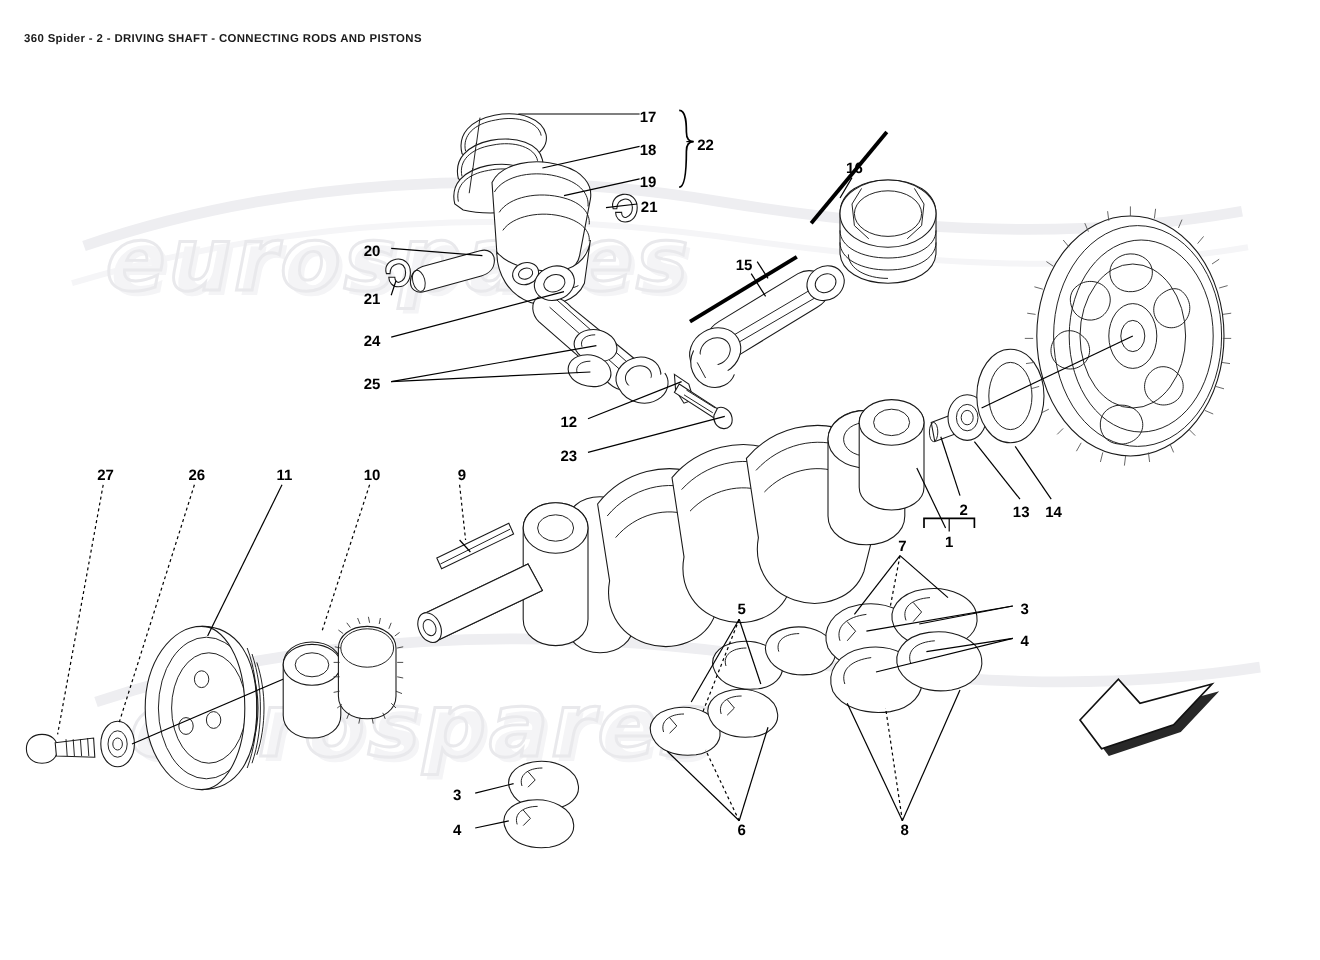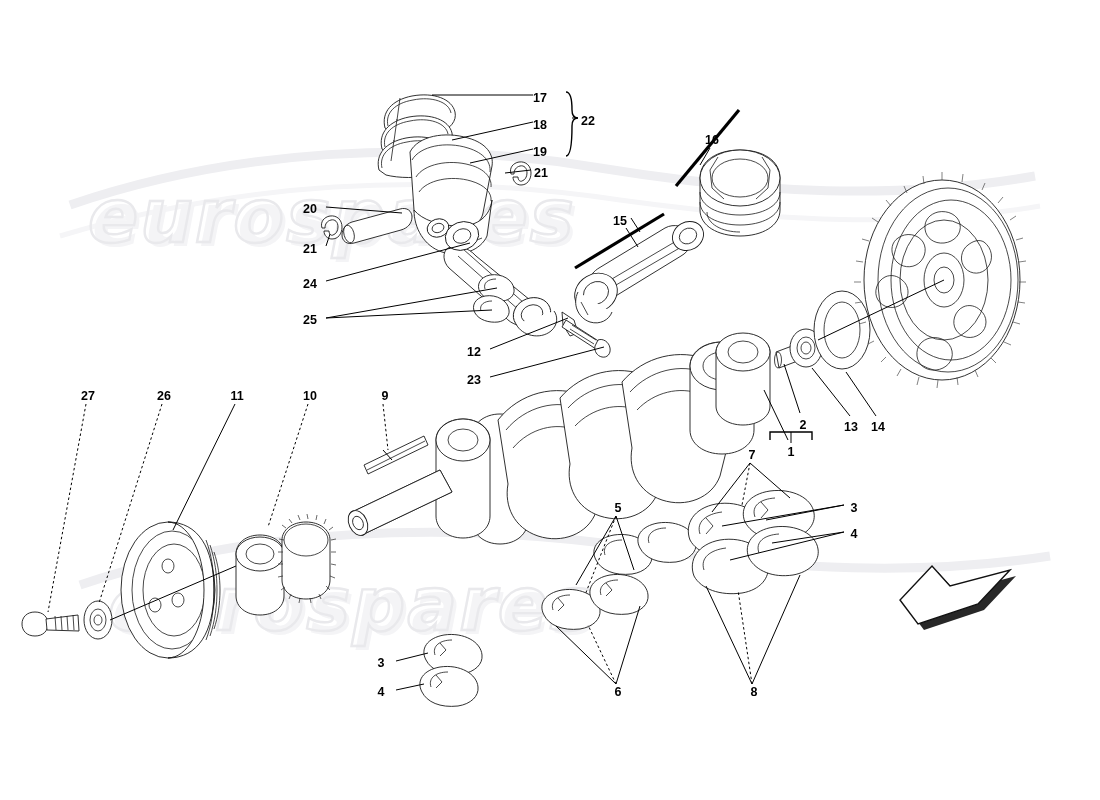--- a/index.html
+++ b/index.html
@@ -20,20 +20,21 @@
   .dwt{stroke:#1a1a1a;stroke-width:.8;fill:none;}
   .dwf{stroke:#1a1a1a;stroke-width:.9;fill:#fff;}
   .brk{stroke:#000;stroke-width:1.4;fill:none;}
   .thick{stroke:#000;stroke-width:3.2;fill:none;stroke-linecap:butt;}
 </style>
 </head>
 <body>
 
 <div id="page">
 
+  <div id="title">360 Spider - 2 - DRIVING SHAFT - CONNECTING RODS AND PISTONS</div>
 
   <svg width="1100" height="800" viewBox="0 0 1100 800">
 
     <g>
       <path d="M70,205 C230,150 420,138 600,168 C760,194 900,200 1035,176" stroke="#eeeef1" stroke-width="9" fill="none"></path>
       <path d="M60,236 C240,182 430,172 620,200 C780,222 910,228 1040,206" stroke="#f5f5f7" stroke-width="5" fill="none"></path>
       <text class="wm-shadow" x="92" y="246">eurospares</text>
       <text class="wm-text" x="88" y="242">eurospares</text>
 
       <path d="M80,585 C250,528 450,520 640,548 C790,570 920,576 1050,556" stroke="#eeeef1" stroke-width="9" fill="none"></path>

